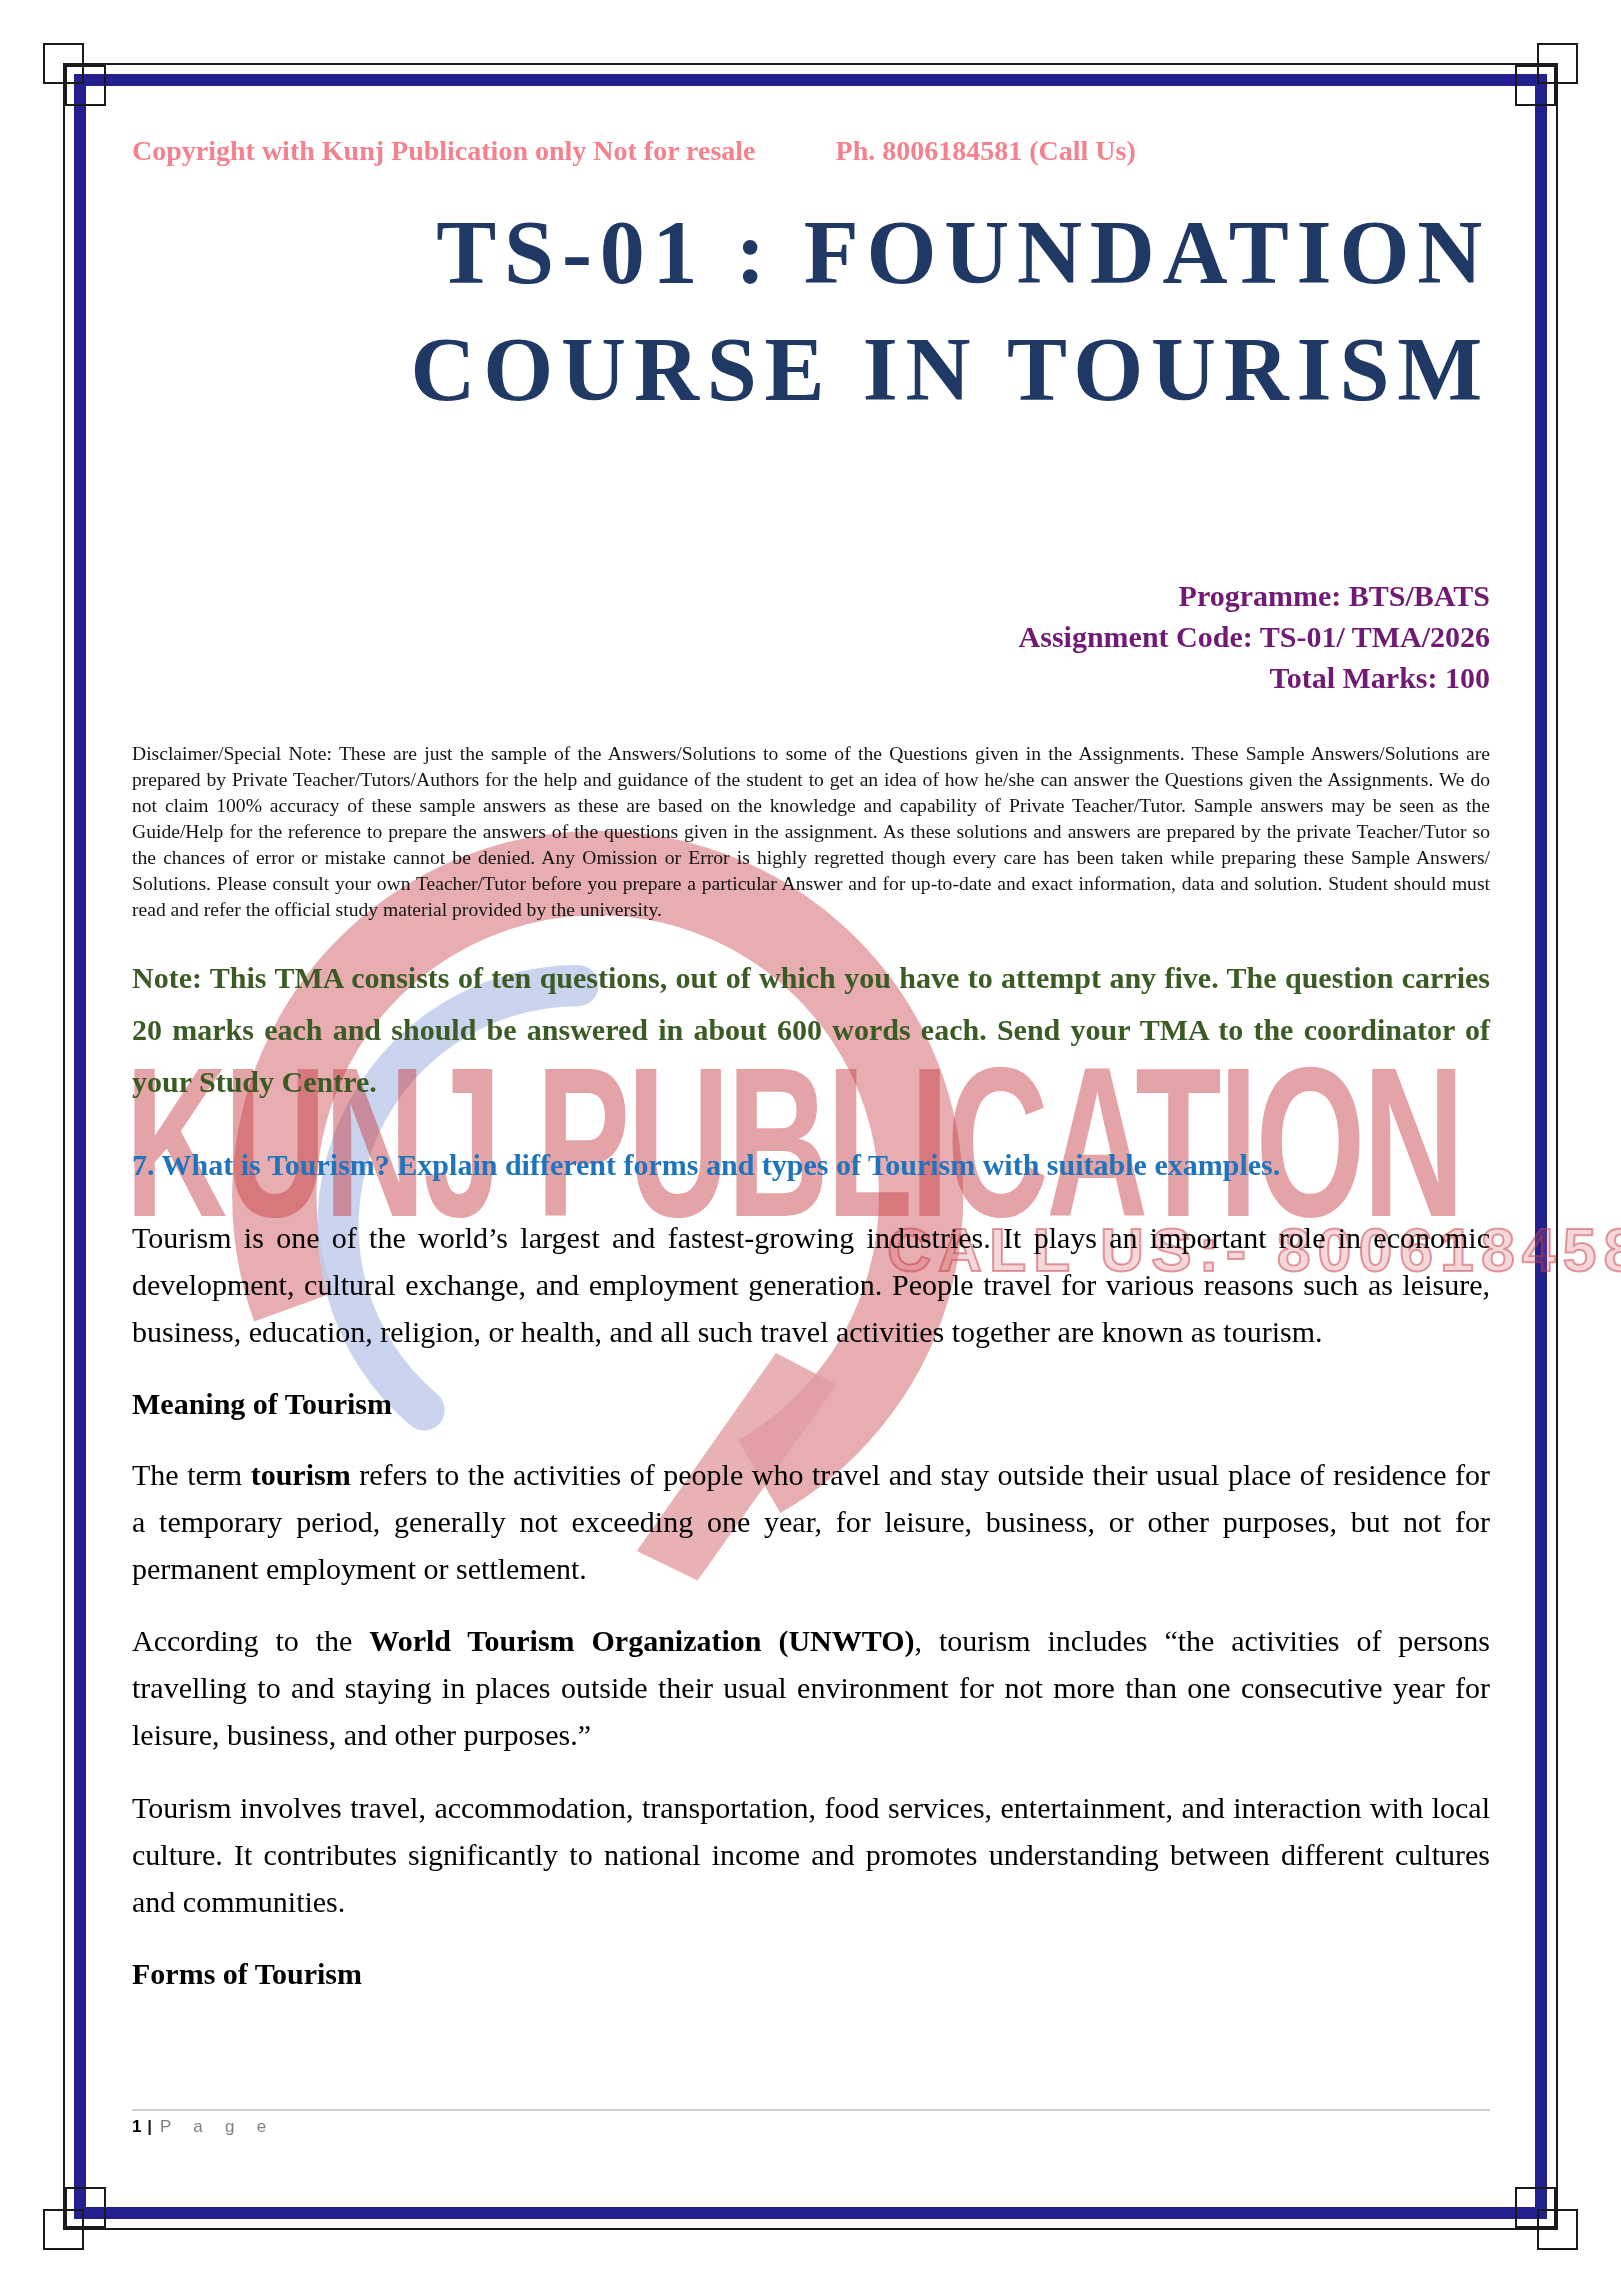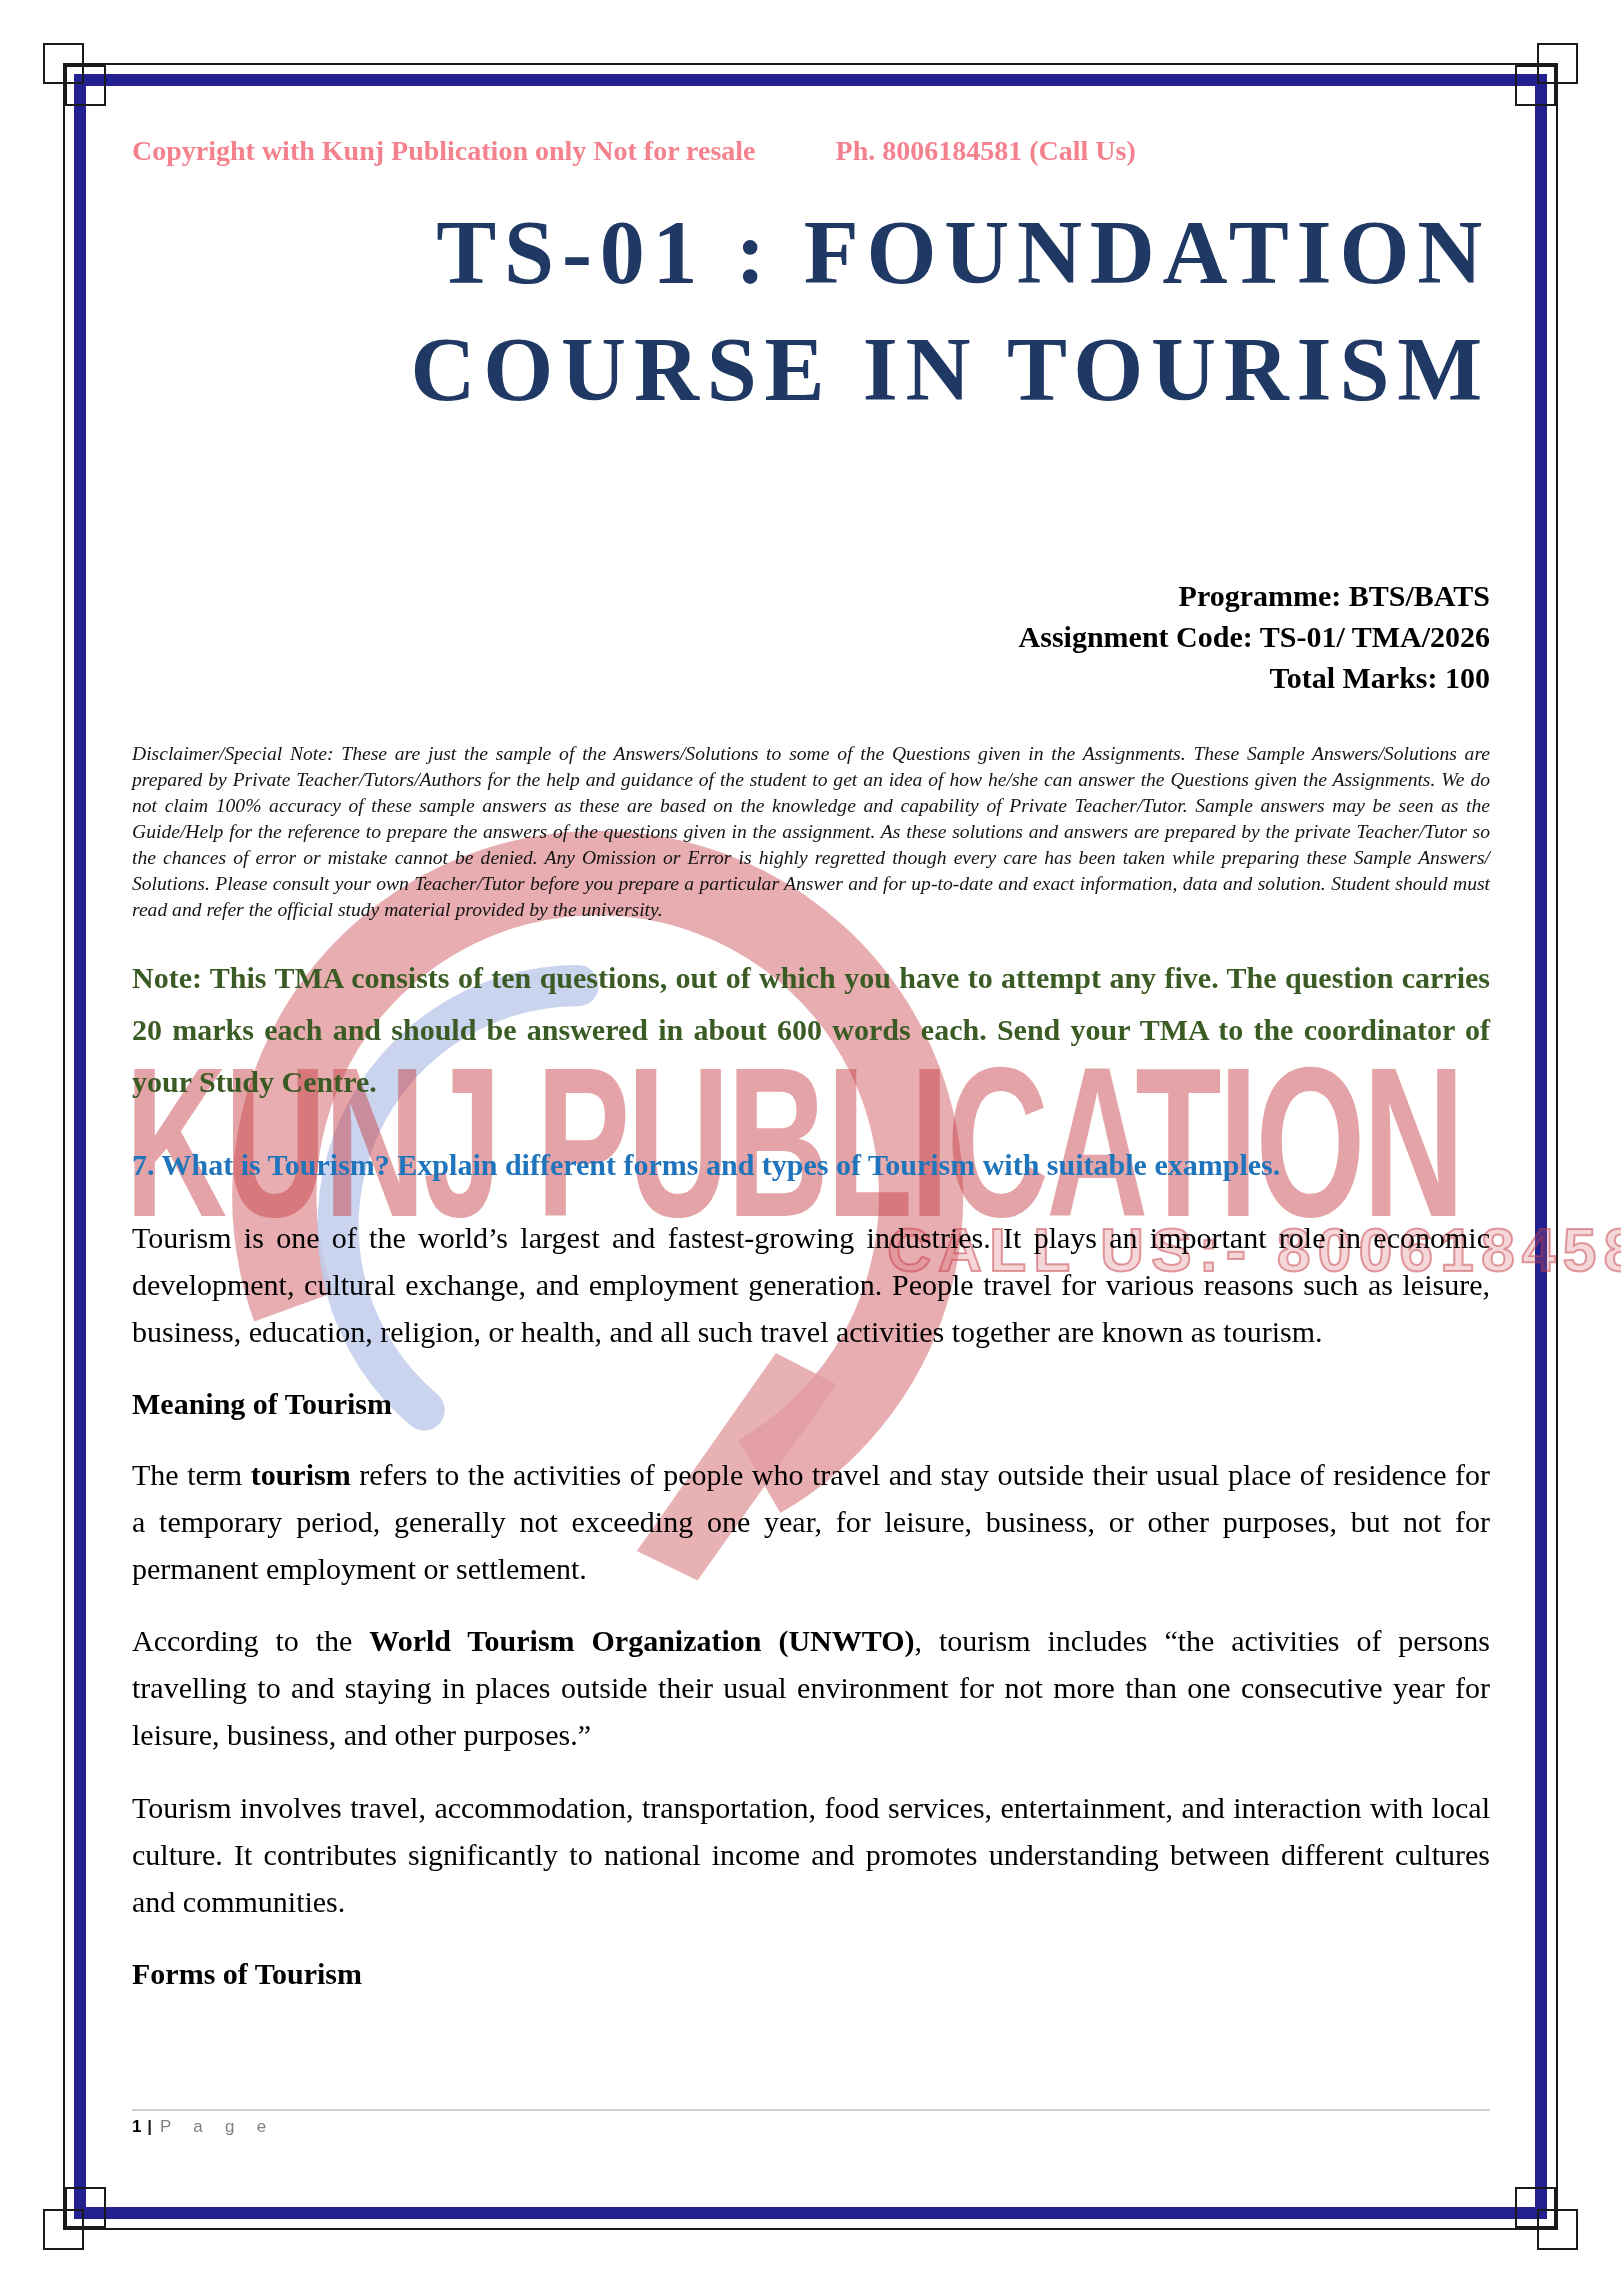--- a/index.html
+++ b/index.html
@@ -39,25 +39,25 @@
   
   .content { position:absolute; left:132px; top:135px; width:1358px; }
 
   .header-row { display:flex; align-items:center;
     font-weight:bold; font-size:28px; color:#F4828E; }
   .header-row .phone { margin-left:80px; }
 
   h1.title { margin:27.4px 0 0 0; text-align:right; color:#1F3864;
     font-size:90px; line-height:1.3; letter-spacing:7.8px; font-weight:bold; }
 
-  .meta { margin-top:147px; text-align:right; color:#000000;
+  .meta { margin-top:147px; text-align:right; color:#701a75;
     font-weight:bold; font-size:30px; line-height:41px; }
 
   p { margin:0; }
-  .disclaimer { margin-top:43px; font-style:italic; font-size:19.6px;
+  .disclaimer { margin-top:43px; font-size:19.6px;
     line-height:26px; text-align:justify; color:#141414; }
   .note { margin-top:29px; color:#3B5B24; font-weight:bold;
     font-size:30px; line-height:52px; text-align:justify; }
   .question { margin-top:33px; color:#1F74BC; font-weight:bold;
     font-size:30px; line-height:47px; text-align:justify; }
   .body-p { margin-top:25.5px; font-size:30px; line-height:47px; text-align:justify; }
   h3.subhead { margin:27.4px 0 0 0; font-size:30px; line-height:43px; font-weight:bold; }
 
   
   .footer { position:absolute; left:132px; top:2109px; width:1358px; }

